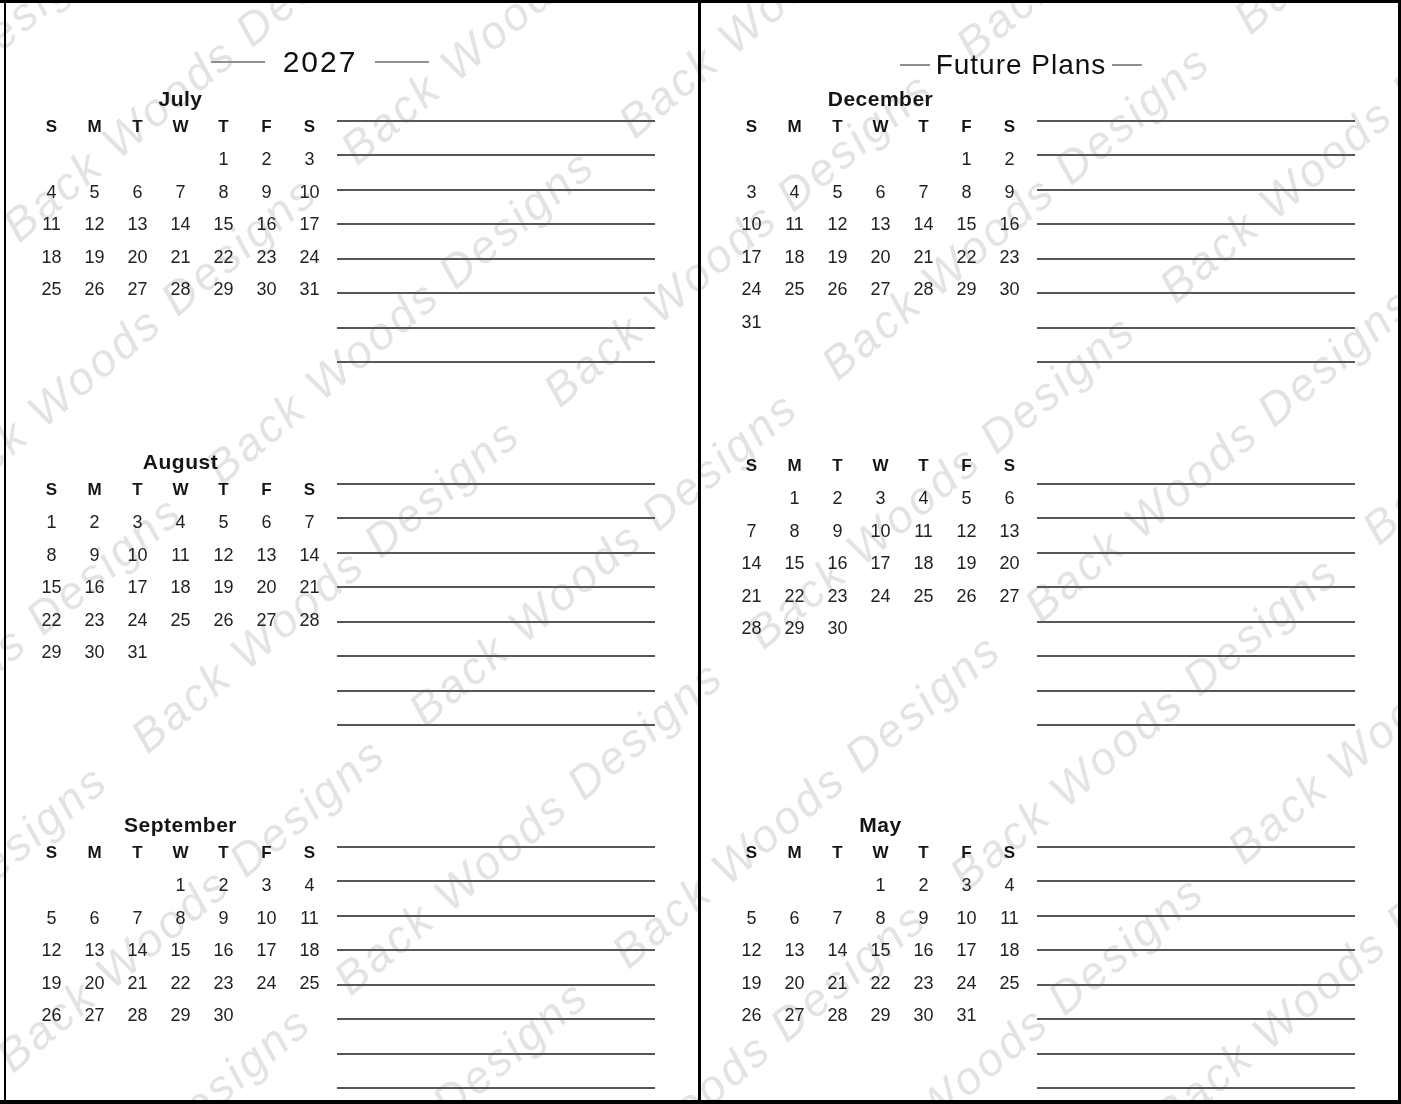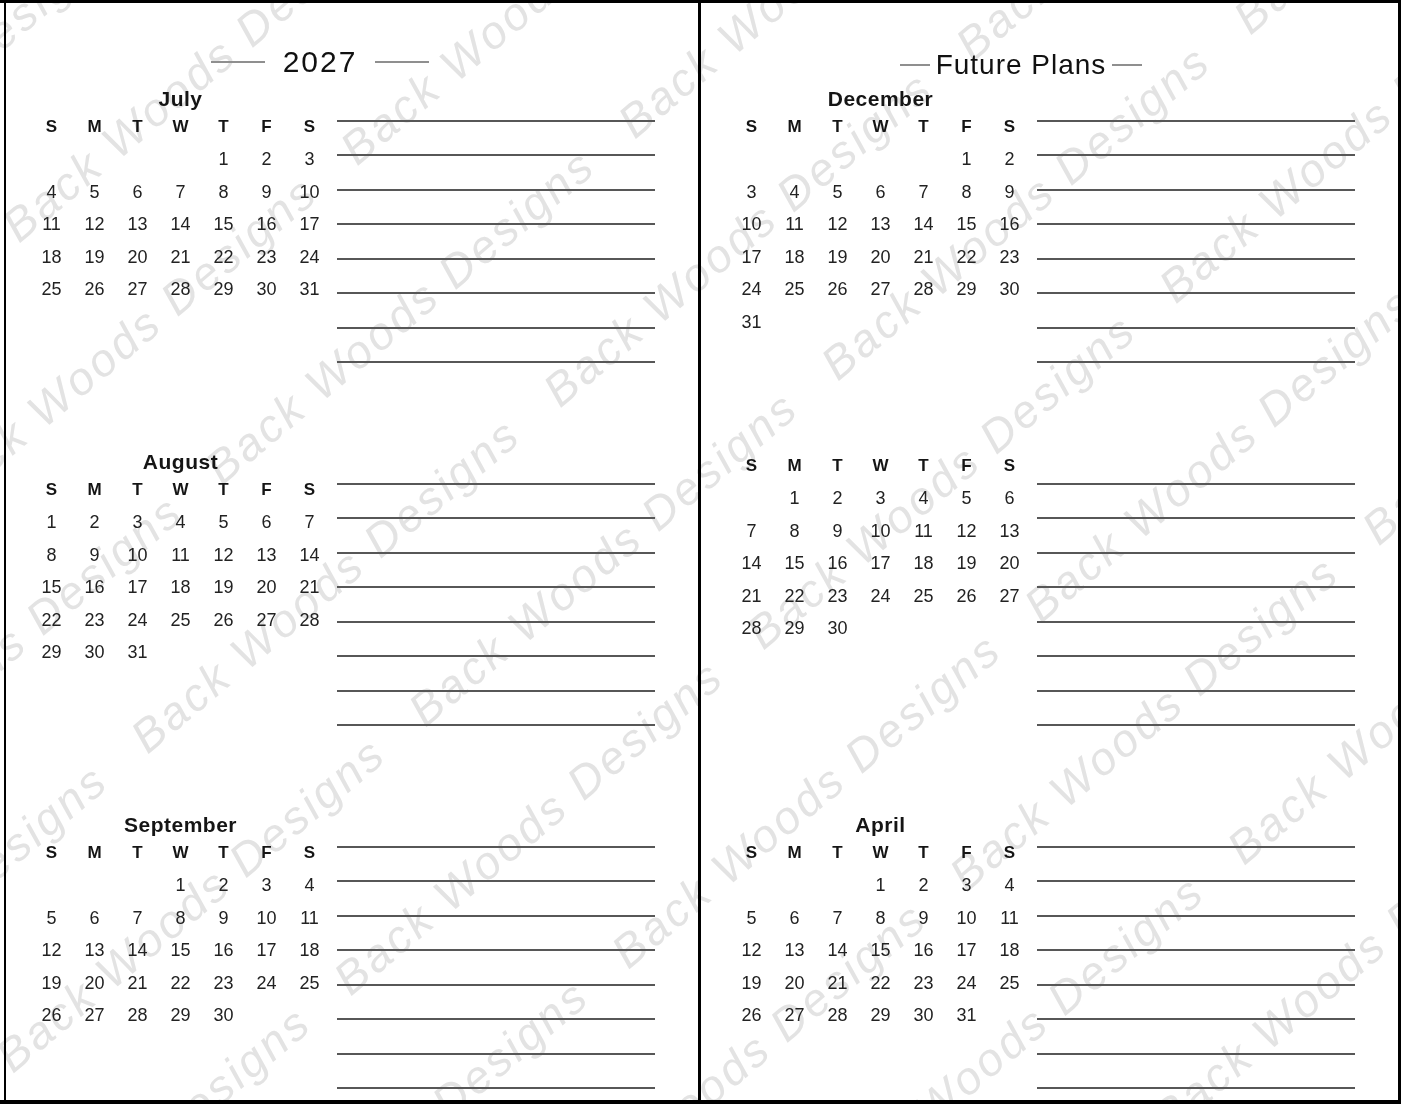--- a/index.html
+++ b/index.html
@@ -428,21 +428,21 @@
         <div class="note-line"></div>
         <div class="note-line"></div>
         <div class="note-line"></div>
         <div class="note-line"></div>
         <div class="note-line"></div>
       </div>
   </div>
 
   <div class="month-block mb-r3">
     <div class="calendar">
-      <div class="month-name">April</div>
+      <div class="month-name">May</div>
       <div class="calendar-grid">
           <div class="cell header">S</div>
           <div class="cell header">M</div>
           <div class="cell header">T</div>
           <div class="cell header">W</div>
           <div class="cell header">T</div>
           <div class="cell header">F</div>
           <div class="cell header">S</div>
           <div class="cell date"></div>
           <div class="cell date"></div>

